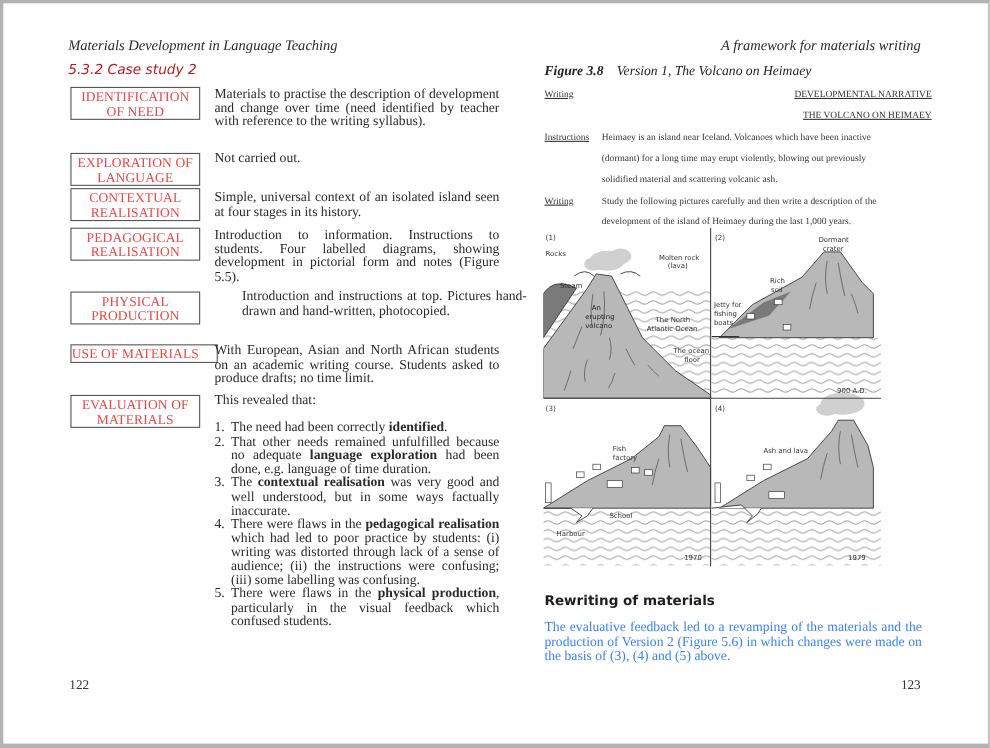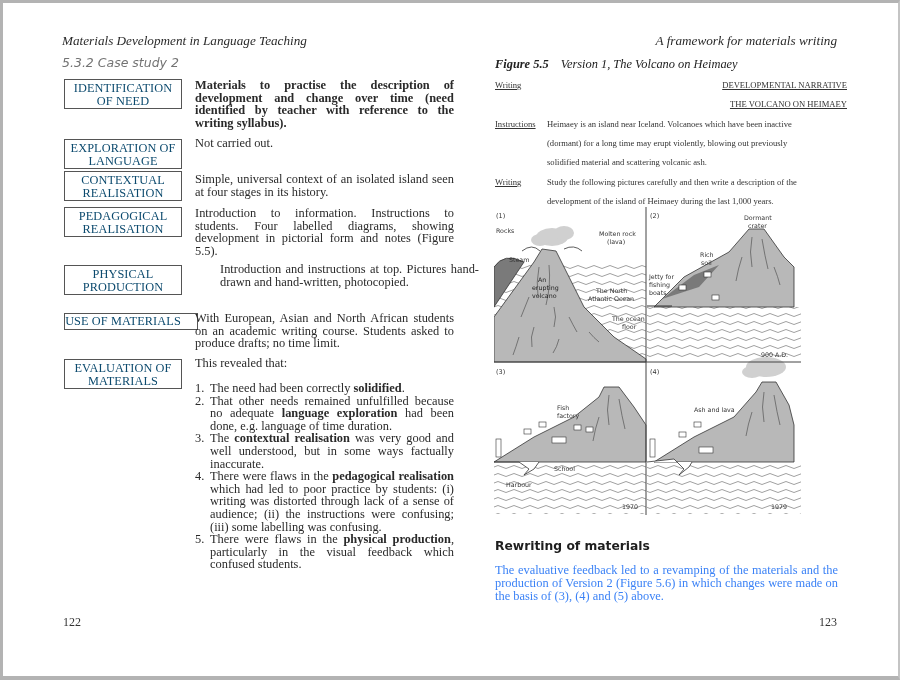--- a/index.html
+++ b/index.html
@@ -18,28 +18,28 @@
     border-right: 2px solid #c4c4c4;
     pointer-events: none;
   }
   .running-head {
     position: absolute; top: 33px; font-style: italic; font-size: 13.2px; color: #2a2a2a;
   }
   .rh-left { left: 62px; }
   .rh-right { right: 63px; text-align: left; }
   .section-title {
     position: absolute; left: 62px; top: 55px;
-    font-family: "DejaVu Sans", sans-serif; font-style: italic; font-size: 12.5px; color: #737373;
+    font-family: "DejaVu Sans", sans-serif; font-style: italic; font-size: 12.5px; color: #b91c1c;
   }
   .row { position: absolute; left: 64px; width: 390px; }
   .label-box {
     position: absolute; left: 0; width: 116px;
     border: 1px solid #555; text-align: center;
     font-size: 12.3px; line-height: 12.5px; padding: 2px 0 1px 0;
-    letter-spacing: 0.1px; color: #0c4a6e;
+    letter-spacing: 0.1px; color: #ef4444;
   }
   .desc {
     position: absolute; left: 131px; width: 259px;
     font-size: 12.4px; line-height: 12.6px; text-align: justify; color: #2a2a2a;
   }
   .eval-list {
     position: absolute; left: 195px; top: 382px; width: 259px;
     margin: 0; padding: 0; list-style: none;
     font-size: 12.4px; line-height: 12.6px; color: #2a2a2a;
   }
@@ -75,21 +75,21 @@
 </head>
 <body>
 
 <div class="frame"></div>
 
 <div class="running-head rh-left">Materials Development in Language Teaching</div>
 <div class="section-title">5.3.2 Case study 2</div>
 
 <div class="row" style="top:79px">
   <div class="label-box" style="top:0;">IDENTIFICATION OF NEED</div>
-  <div class="desc" style="top:0;font-weight:bold;">Materials to practise the description of development and change over time (need identified by teacher with reference to the writing syllabus).</div>
+  <div class="desc" style="top:0;">Materials to practise the description of development and change over time (need identified by teacher with reference to the writing syllabus).</div>
 </div>
 <div class="row" style="top:139px">
   <div class="label-box" style="top:0;">EXPLORATION OF LANGUAGE</div>
   <div class="desc" style="top:-2px;">Not carried out.</div>
 </div>
 <div class="row" style="top:171px">
   <div class="label-box" style="top:0;">CONTEXTUAL REALISATION</div>
   <div class="desc" style="top:2px;">Simple, universal context of an isolated island seen at four stages in its history.</div>
 </div>
 <div class="row" style="top:207px">
@@ -103,32 +103,32 @@
 <div class="row" style="top:313px">
   <div class="label-box" style="top:0; padding:1px 16px 1px 0;">USE OF MATERIALS</div>
   <div class="desc" style="top:-1px;">With European, Asian and North African students on an academic writing course. Students asked to produce drafts; no time limit.</div>
 </div>
 <div class="row" style="top:359px">
   <div class="label-box" style="top:0;">EVALUATION OF MATERIALS</div>
   <div class="desc" style="top:-2px;">This revealed that:</div>
 </div>
 
 <ol class="eval-list" id="eval-list">
-    <li><span class="num">1.</span><span>The need had been correctly </span><b>solidified</b><span>.</span></li>
+    <li><span class="num">1.</span><span>The need had been correctly </span><b>identified</b><span>.</span></li>
     <li><span class="num">2.</span><span>That other needs remained unfulfilled because no adequate </span><b>language exploration</b><span> had been done, e.g. language of time duration.</span></li>
     <li><span class="num">3.</span><span>The </span><b>contextual realisation</b><span> was very good and well understood, but in some ways factually inaccurate.</span></li>
     <li><span class="num">4.</span><span>There were flaws in the </span><b>pedagogical realisation</b><span> which had led to poor practice by students: (i) writing was distorted through lack of a sense of audience; (ii) the instructions were confusing; (iii) some labelling was confusing.</span></li>
     <li><span class="num">5.</span><span>There were flaws in the </span><b>physical production</b><span>, particularly in the visual feedback which confused students.</span></li>
   </ol>
 
 <div class="page-num pn-left">122</div>
 
 <div class="running-head rh-right">A framework for materials writing</div>
 <div class="fig-caption">
-  <span class="fig-no">Figure 5.5</span><span>Version 1, The Volcano on Heimaey</span>
+  <span class="fig-no">Figure 3.8</span><span>Version 1, The Volcano on Heimaey</span>
 </div>
 
 <div class="ws ws-label" style="top:80px">Writing</div>
 <div class="ws ws-text u" style="top:80px">DEVELOPMENTAL NARRATIVE</div>
 <div class="ws ws-text u" style="top:99px">THE VOLCANO ON HEIMAEY</div>
 <div class="ws ws-label" style="top:119px">Instructions</div>
 <div class="ws ws-text" style="top:119px">Heimaey is an island near Iceland. Volcanoes which have been inactive</div>
 <div class="ws ws-text" style="top:138px">(dormant) for a long time may erupt violently, blowing out previously</div>
 <div class="ws ws-text" style="top:157px">solidified material and scattering volcanic ash.</div>
 <div class="ws ws-label" style="top:177px">Writing</div>

